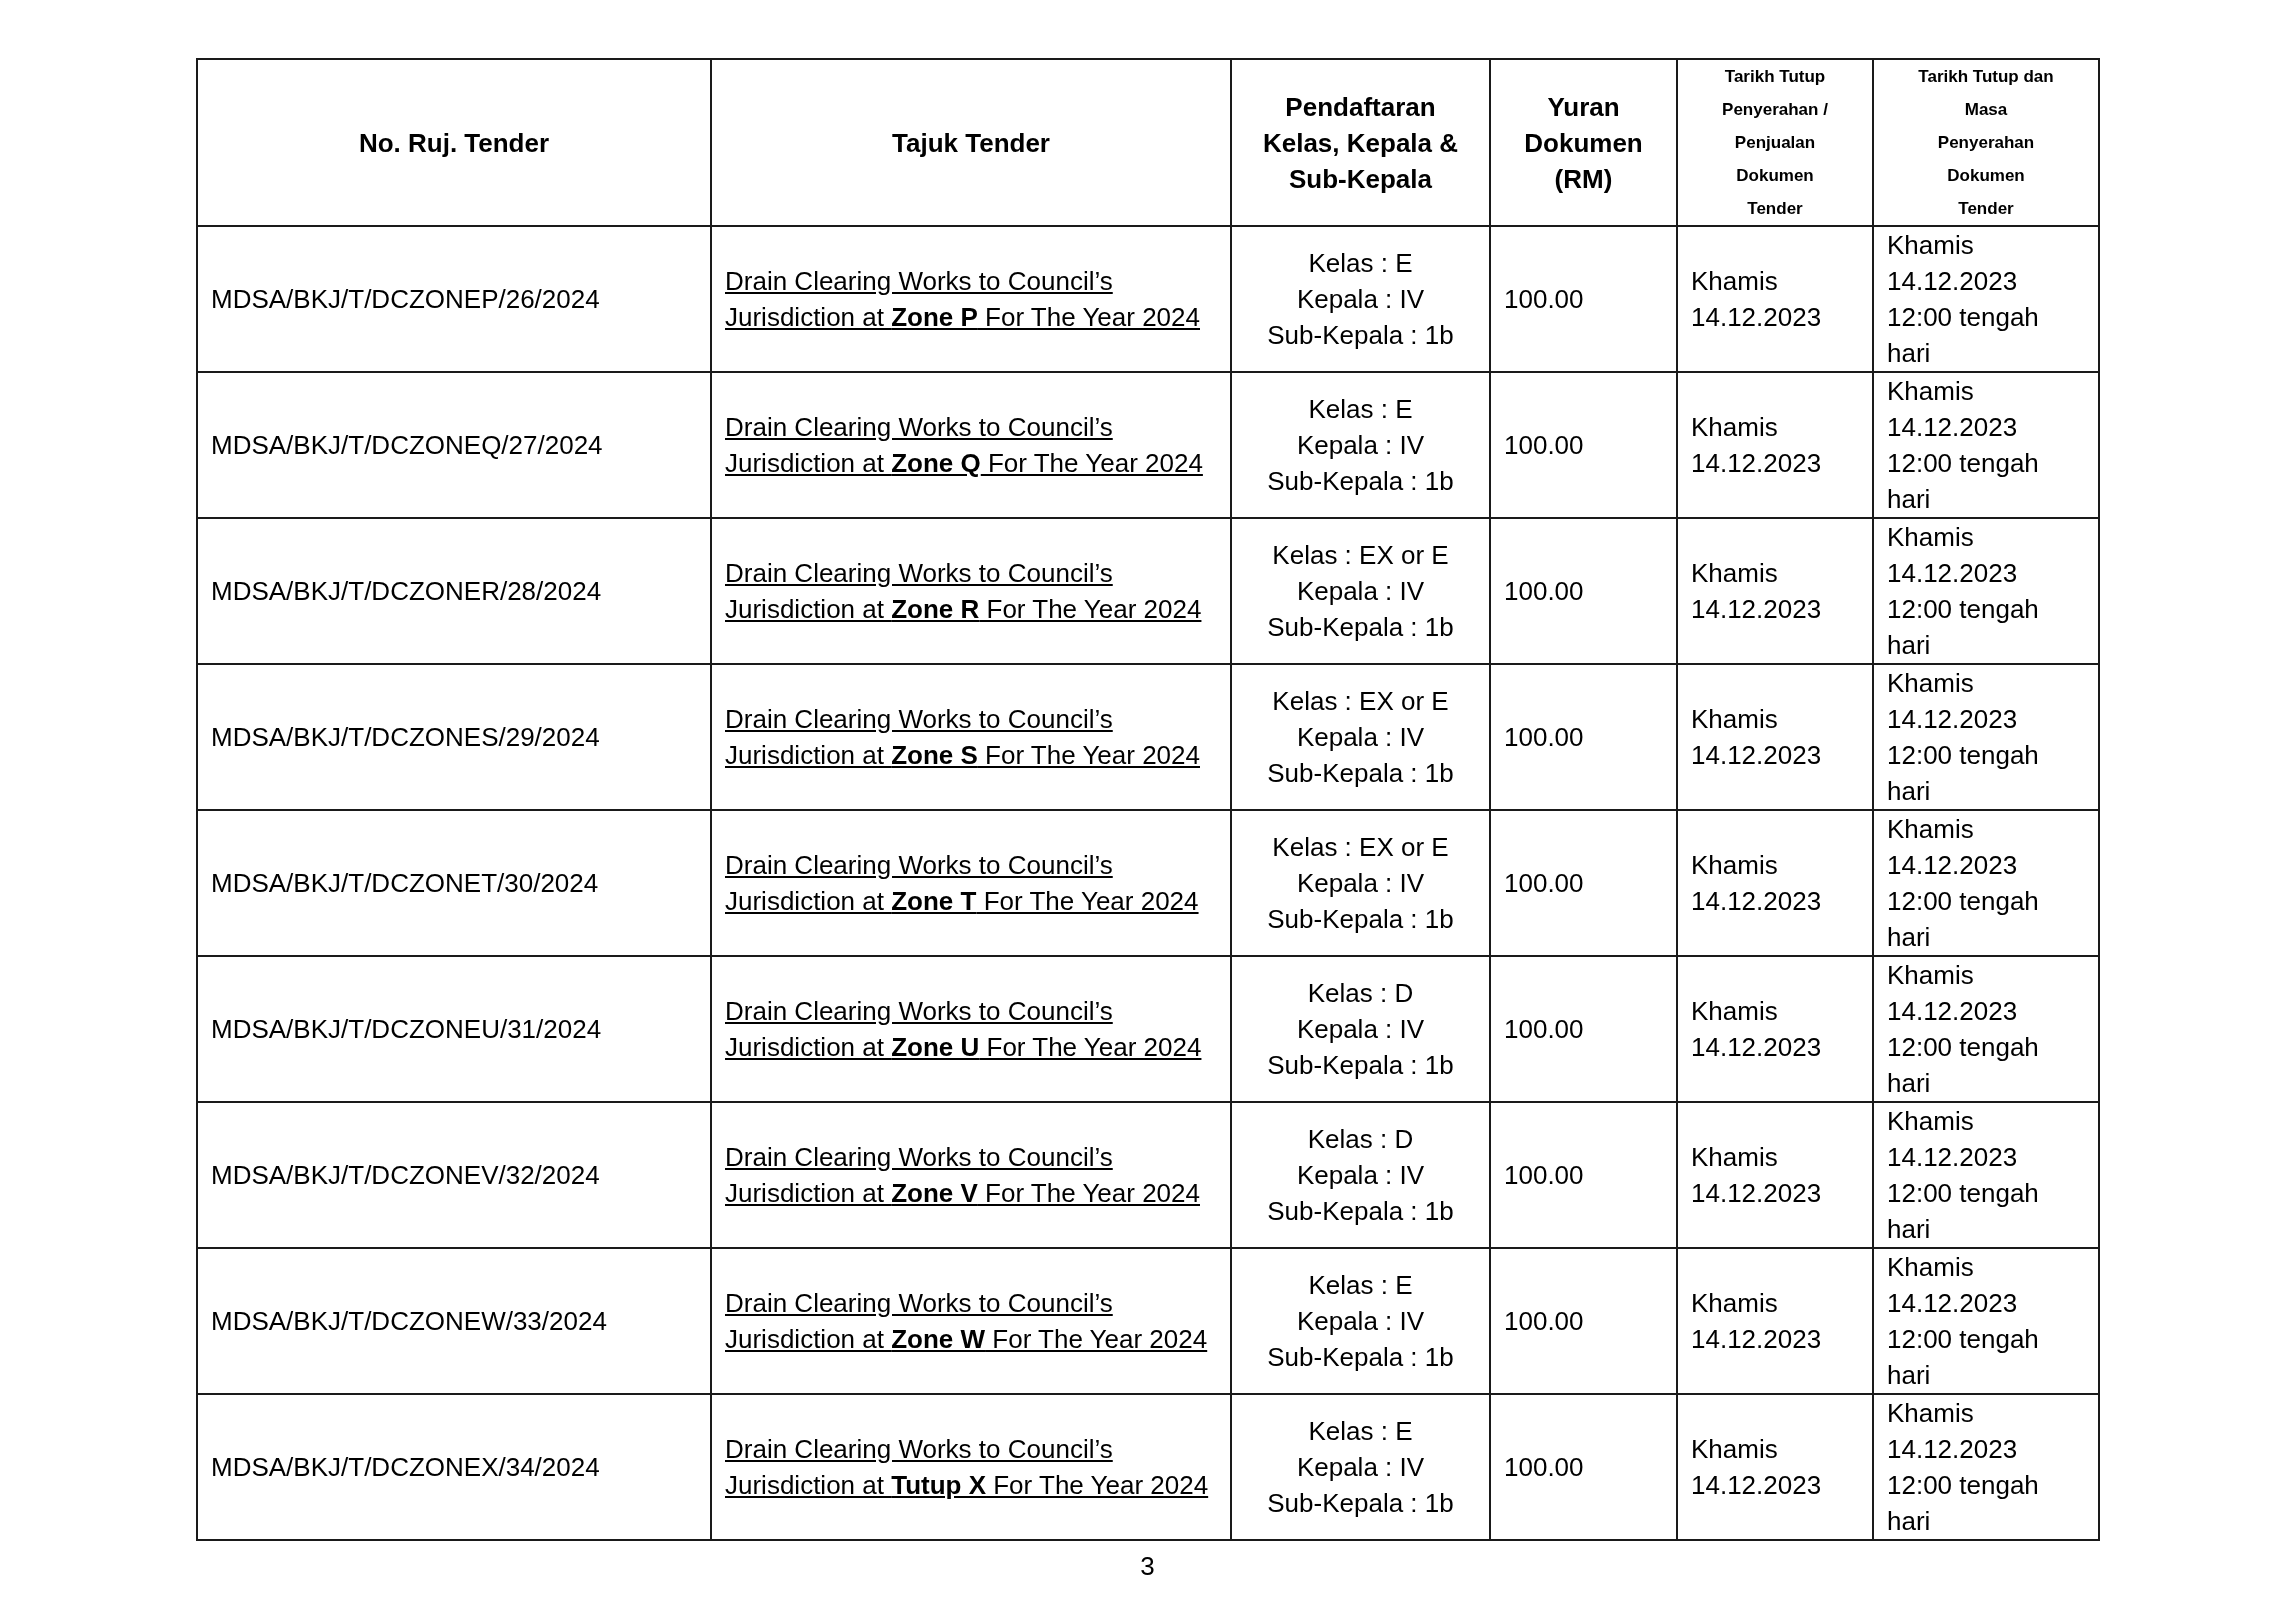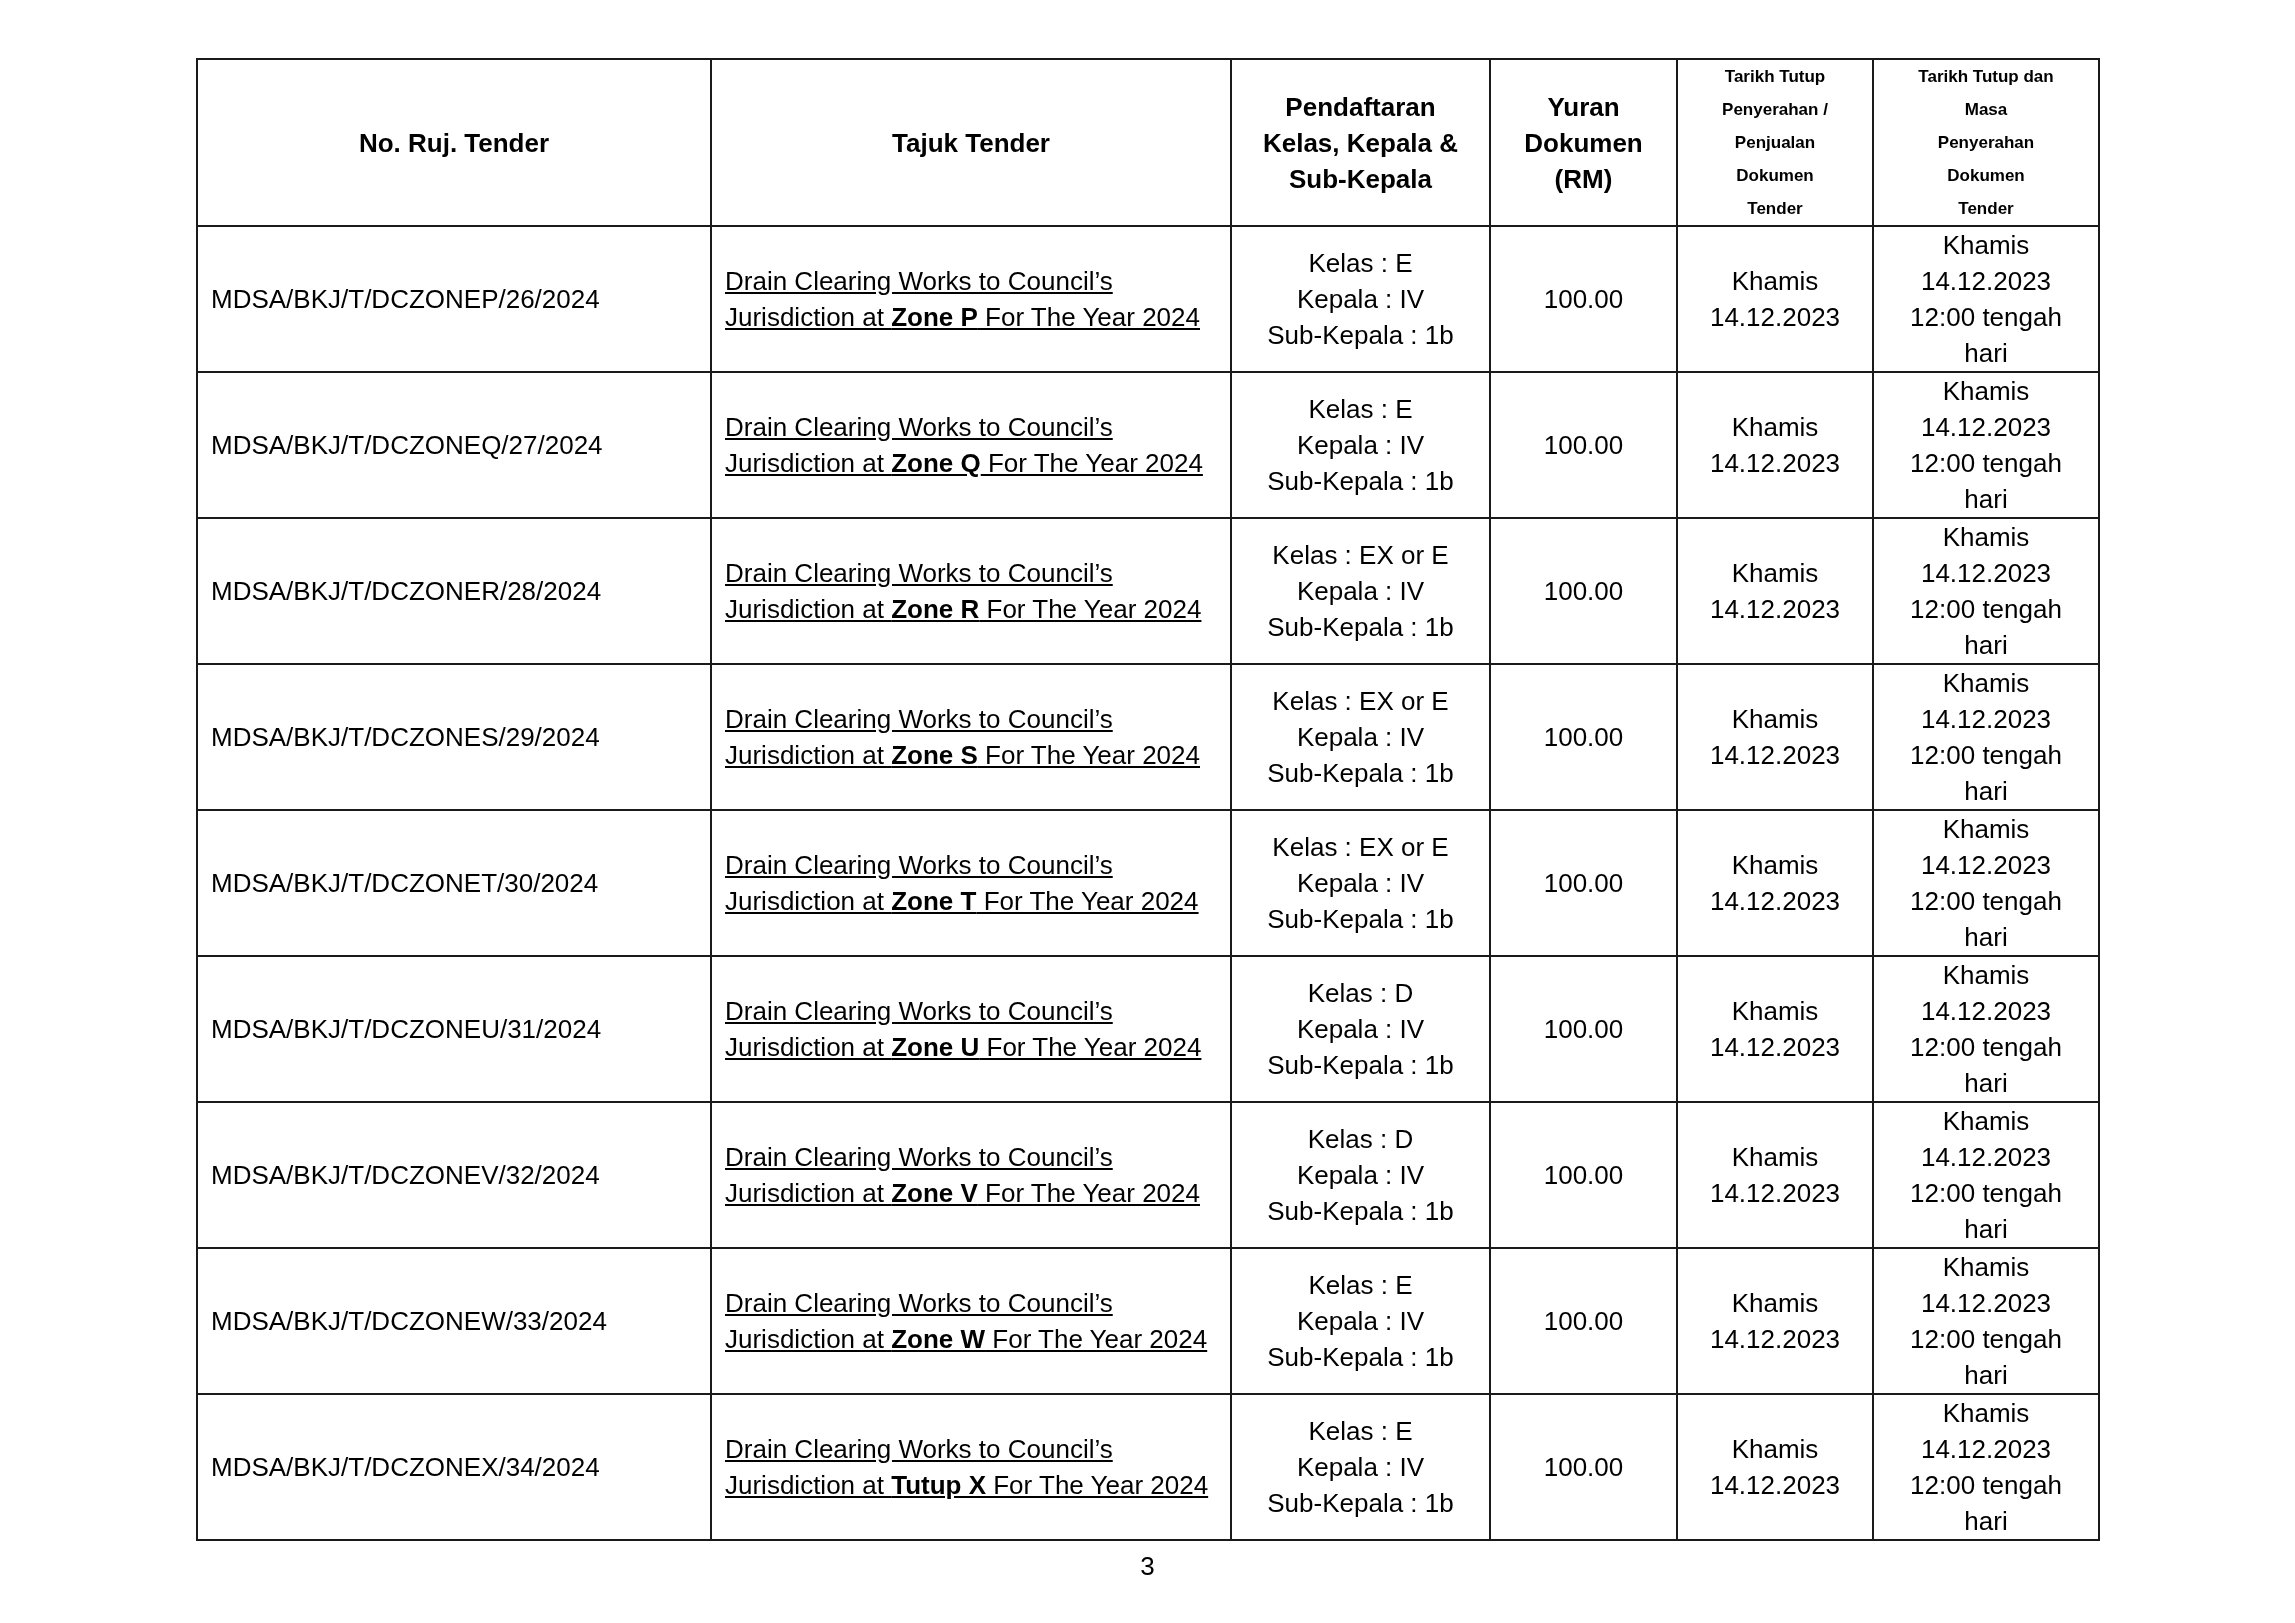--- a/index.html
+++ b/index.html
@@ -16,21 +16,21 @@
     font-size: 26px; line-height: 36px;
   }
   table.tender th {
     font-weight: bold; text-align: center; height: 164px; padding: 0 6.5px;
   }
   table.tender th.small { font-size: 17px; line-height: 33px; border-radius: 19px; }
   table.tender td { height: 140px; }
   td.ref { text-align: left; }
   td.title { text-align: left; text-decoration: underline; }
   td.reg { text-align: center; }
-  td.center { text-align: center; margin-top: 16px; }
+  td.center { text-align: left; margin-top: 16px; }
   .line { display: block; }
   .zone { font-weight: bold; }
   .page-number {
     position: absolute; left: 0; width: 2295px; top: 1551px;
     text-align: center; font-size: 26px;
   }
 </style>
 </head>
 <body>
 

